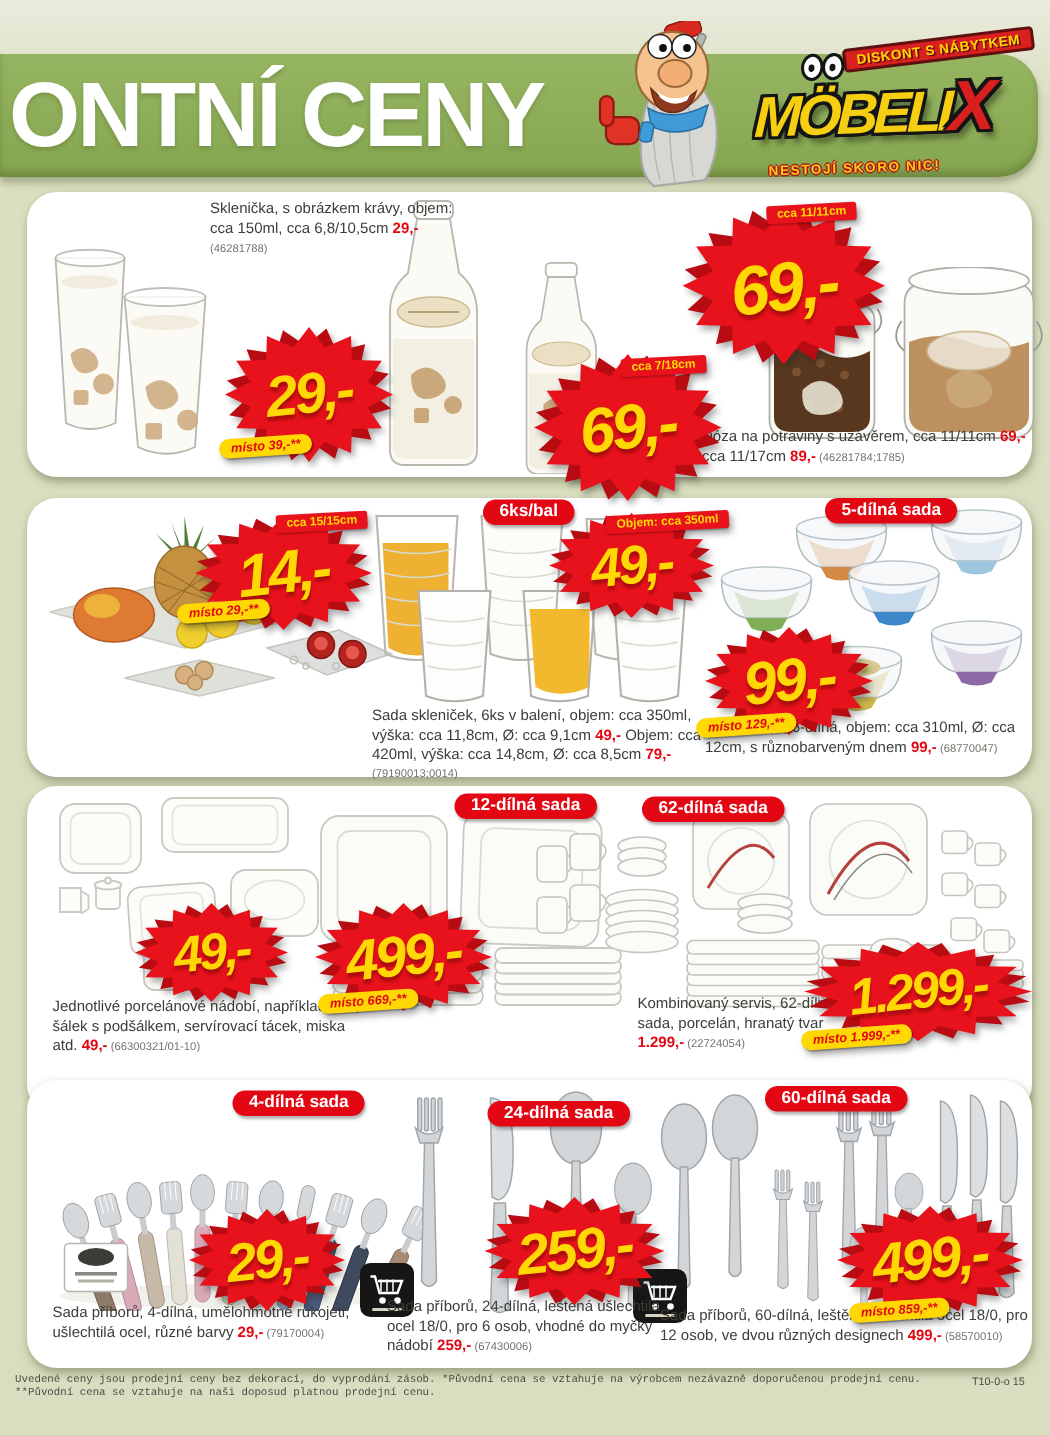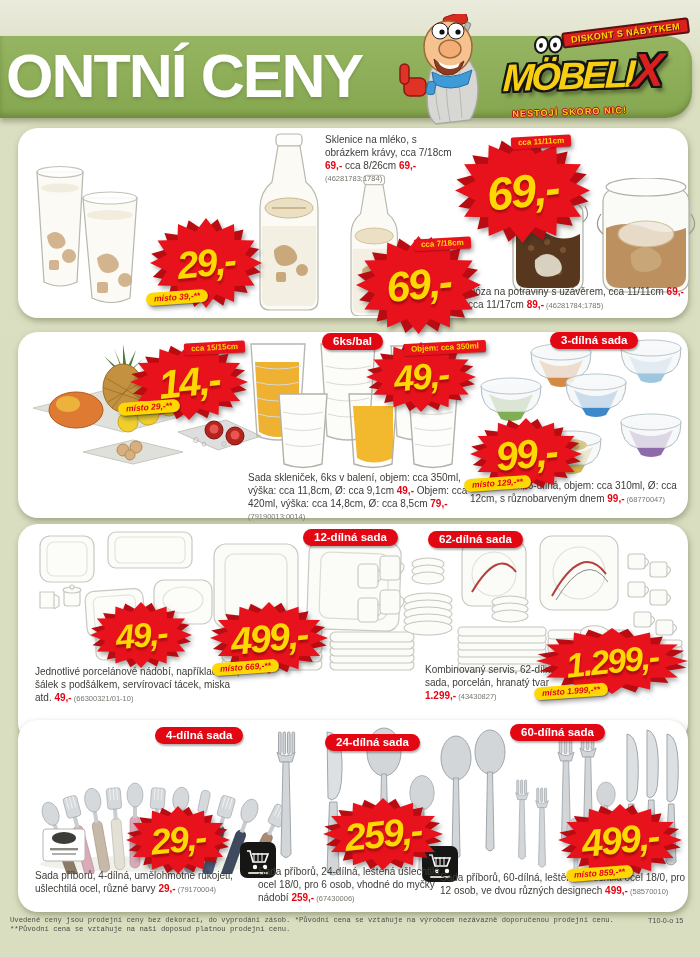--- a/index.html
+++ b/index.html
@@ -178,21 +178,21 @@
       <g stroke="#b0b0a8" stroke-width="1.2">
         <path d="M100,24 Q100,12 114,10 L172,10 Q186,12 186,24 L186,100 Q186,114 170,114 L116,114 Q100,114 100,100 Z" fill="#fafaf6"></path>
         <ellipse cx="143" cy="9" rx="40" ry="9" fill="#fdfdfb"></ellipse>
         <path d="M98,36 q-8,12 2,20 M188,36 q8,12 -2,20" fill="none" stroke="#9a9a92"></path>
         <path d="M103,50 q20,-8 40,0 q20,8 40,0 L183,98 q0,12 -14,12 L117,110 q-14,0 -14,-12 Z" fill="#bd9060" stroke="none"></path>
         <ellipse cx="143" cy="56" rx="28" ry="13" fill="#efe9da" opacity=".85" stroke="#cbb88e"></ellipse>
         <path d="M128,76 q14,-14 28,0 q8,12 -8,17 q-22,5 -20,-17z" fill="#caa87a" stroke="none" opacity=".9"></path>
       </g>
     </svg>
 
-    <p class="desc" style="left:307px;top:6px;width:138px"><span>Sklenice na mléko, s obrázkem krávy, cca 7/18cm </span><span class="p">69,-</span><span> cca 8/26cm </span><span class="p">69,-</span><span class="sku"> (46281783;1784)</span></p>
+    <p class="desc" style="left:122px;top:6px;width:172px"><span>Sklenička, s obrázkem krávy, objem: cca 150ml, cca 6,8/10,5cm </span><span class="p">29,-</span><span class="sku"> (46281788)</span></p>
     <p class="desc" style="left:450px;top:158px;width:216px"><span>Dóza na potraviny s uzávěrem, cca 11/11cm </span><span class="p">69,-</span><span> cca 11/17cm </span><span class="p">89,-</span><span class="sku"> (46281784;1785)</span></p>
 
     <div class="burst" style="left:132px;top:90px;width:112px;height:90px;--fs:38px">
       <svg viewBox="0 0 100 100" preserveAspectRatio="none">
           <polygon class="star-back" transform="rotate(12 50 50)" points="100,50 84.8,59.3 93.3,75 75.5,75.5 75,93.3 59.3,84.8 50,100 40.7,84.8 25,93.3 24.5,75.5 6.7,75 15.2,59.3 0,50 15.2,40.7 6.7,25 24.5,24.5 25,6.7 40.7,15.2 50,0 59.3,15.2 75,6.7 75.5,24.5 93.3,25 84.8,40.7"></polygon>
           <polygon class="star" points="100,50 84.8,59.3 93.3,75 75.5,75.5 75,93.3 59.3,84.8 50,100 40.7,84.8 25,93.3 24.5,75.5 6.7,75 15.2,59.3 0,50 15.2,40.7 6.7,25 24.5,24.5 25,6.7 40.7,15.2 50,0 59.3,15.2 75,6.7 75.5,24.5 93.3,25 84.8,40.7"></polygon>
         </svg>
       <span class="price">29,-</span>
       <span class="pill" style="left:-4px;bottom:4px">místo 39,-**</span>
     </div>
@@ -334,21 +334,21 @@
             <path d="M-14,26 L14,26 L10,33 q-10,4 -20,0 Z" fill="#cdb84a"></path>
             <ellipse cx="0" cy="0" rx="30" ry="8" fill="#f6f9fa" opacity=".85" stroke="#aebcc2"></ellipse>
             <ellipse cx="0" cy="6" rx="16" ry="6" fill="#d9c98e"></ellipse>
             <circle cx="-6" cy="4" r="3" fill="#c2ab5c"></circle>
             <circle cx="5" cy="7" r="3" fill="#cdb35f"></circle>
           </g>
       </g>
     </svg>
 
     <span class="badge" style="left:304px;top:1px">6ks/bal</span>
-    <span class="badge" style="left:532px;top:0px">3-dílná sada</span>
+    <span class="badge" style="left:532px;top:0px">5-dílná sada</span>
 
     <p class="desc" style="left:230px;top:140px;width:228px"><span>Sada skleniček, 6ks v balení, objem: cca 350ml, výška: cca 11,8cm, Ø: cca 9,1cm </span><span class="p">49,-</span><span> Objem: cca 420ml, výška: cca 14,8cm, Ø: cca 8,5cm </span><span class="p">79,-</span><span class="sku"> (79190013;0014)</span></p>
     <p class="desc" style="left:452px;top:148px;width:212px"><span>Sada misek, 6-dílná, objem: cca 310ml, Ø: cca 12cm, s různobarveným dnem </span><span class="p">99,-</span><span class="sku"> (68770047)</span></p>
 
     <div class="burst" style="left:112px;top:12px;width:118px;height:76px;--fs:40px">
       <svg viewBox="0 0 100 100" preserveAspectRatio="none">
           <polygon class="star-back" transform="rotate(12 50 50)" points="100,50 84.8,59.3 93.3,75 75.5,75.5 75,93.3 59.3,84.8 50,100 40.7,84.8 25,93.3 24.5,75.5 6.7,75 15.2,59.3 0,50 15.2,40.7 6.7,25 24.5,24.5 25,6.7 40.7,15.2 50,0 59.3,15.2 75,6.7 75.5,24.5 93.3,25 84.8,40.7"></polygon>
           <polygon class="star" points="100,50 84.8,59.3 93.3,75 75.5,75.5 75,93.3 59.3,84.8 50,100 40.7,84.8 25,93.3 24.5,75.5 6.7,75 15.2,59.3 0,50 15.2,40.7 6.7,25 24.5,24.5 25,6.7 40.7,15.2 50,0 59.3,15.2 75,6.7 75.5,24.5 93.3,25 84.8,40.7"></polygon>
         </svg>
       <span class="price">14,-</span>
@@ -487,21 +487,21 @@
             <rect x="276" y="106" width="56" height="7" rx="3"></rect>
           </g>
         <path d="M232,108 q-6,-14 8,-16 q18,-2 20,10 q1,10 -12,10 z"></path>
       </g>
     </svg>
 
     <span class="badge" style="left:285px;top:5px">12-dílná sada</span>
     <span class="badge" style="left:410px;top:7px">62-dílná sada</span>
 
     <p class="desc" style="left:17px;top:142px;width:205px"><span>Jednotlivé porcelánové nádobí, například talíř, šálek s podšálkem, servírovací tácek, miska atd. </span><span class="p">49,-</span><span class="sku"> (66300321/01-10)</span></p>
-    <p class="desc" style="left:407px;top:140px;width:152px"><span>Kombinovaný servis, 62-dílná sada, porcelán, hranatý tvar </span><span class="p">1.299,-</span><span class="sku"> (43430827)</span></p>
+    <p class="desc" style="left:407px;top:140px;width:152px"><span>Kombinovaný servis, 62-dílná sada, porcelán, hranatý tvar </span><span class="p">1.299,-</span><span class="sku"> (22724054)</span></p>
 
     <div class="burst" style="left:72px;top:78px;width:102px;height:66px;--fs:34px">
       <svg viewBox="0 0 100 100" preserveAspectRatio="none">
           <polygon class="star-back" transform="rotate(12 50 50)" points="100,50 84.8,59.3 93.3,75 75.5,75.5 75,93.3 59.3,84.8 50,100 40.7,84.8 25,93.3 24.5,75.5 6.7,75 15.2,59.3 0,50 15.2,40.7 6.7,25 24.5,24.5 25,6.7 40.7,15.2 50,0 59.3,15.2 75,6.7 75.5,24.5 93.3,25 84.8,40.7"></polygon>
           <polygon class="star" points="100,50 84.8,59.3 93.3,75 75.5,75.5 75,93.3 59.3,84.8 50,100 40.7,84.8 25,93.3 24.5,75.5 6.7,75 15.2,59.3 0,50 15.2,40.7 6.7,25 24.5,24.5 25,6.7 40.7,15.2 50,0 59.3,15.2 75,6.7 75.5,24.5 93.3,25 84.8,40.7"></polygon>
         </svg>
       <span class="price">49,-</span>
     </div>
 
     <div class="burst" style="left:192px;top:78px;width:118px;height:72px;--fs:38px">

